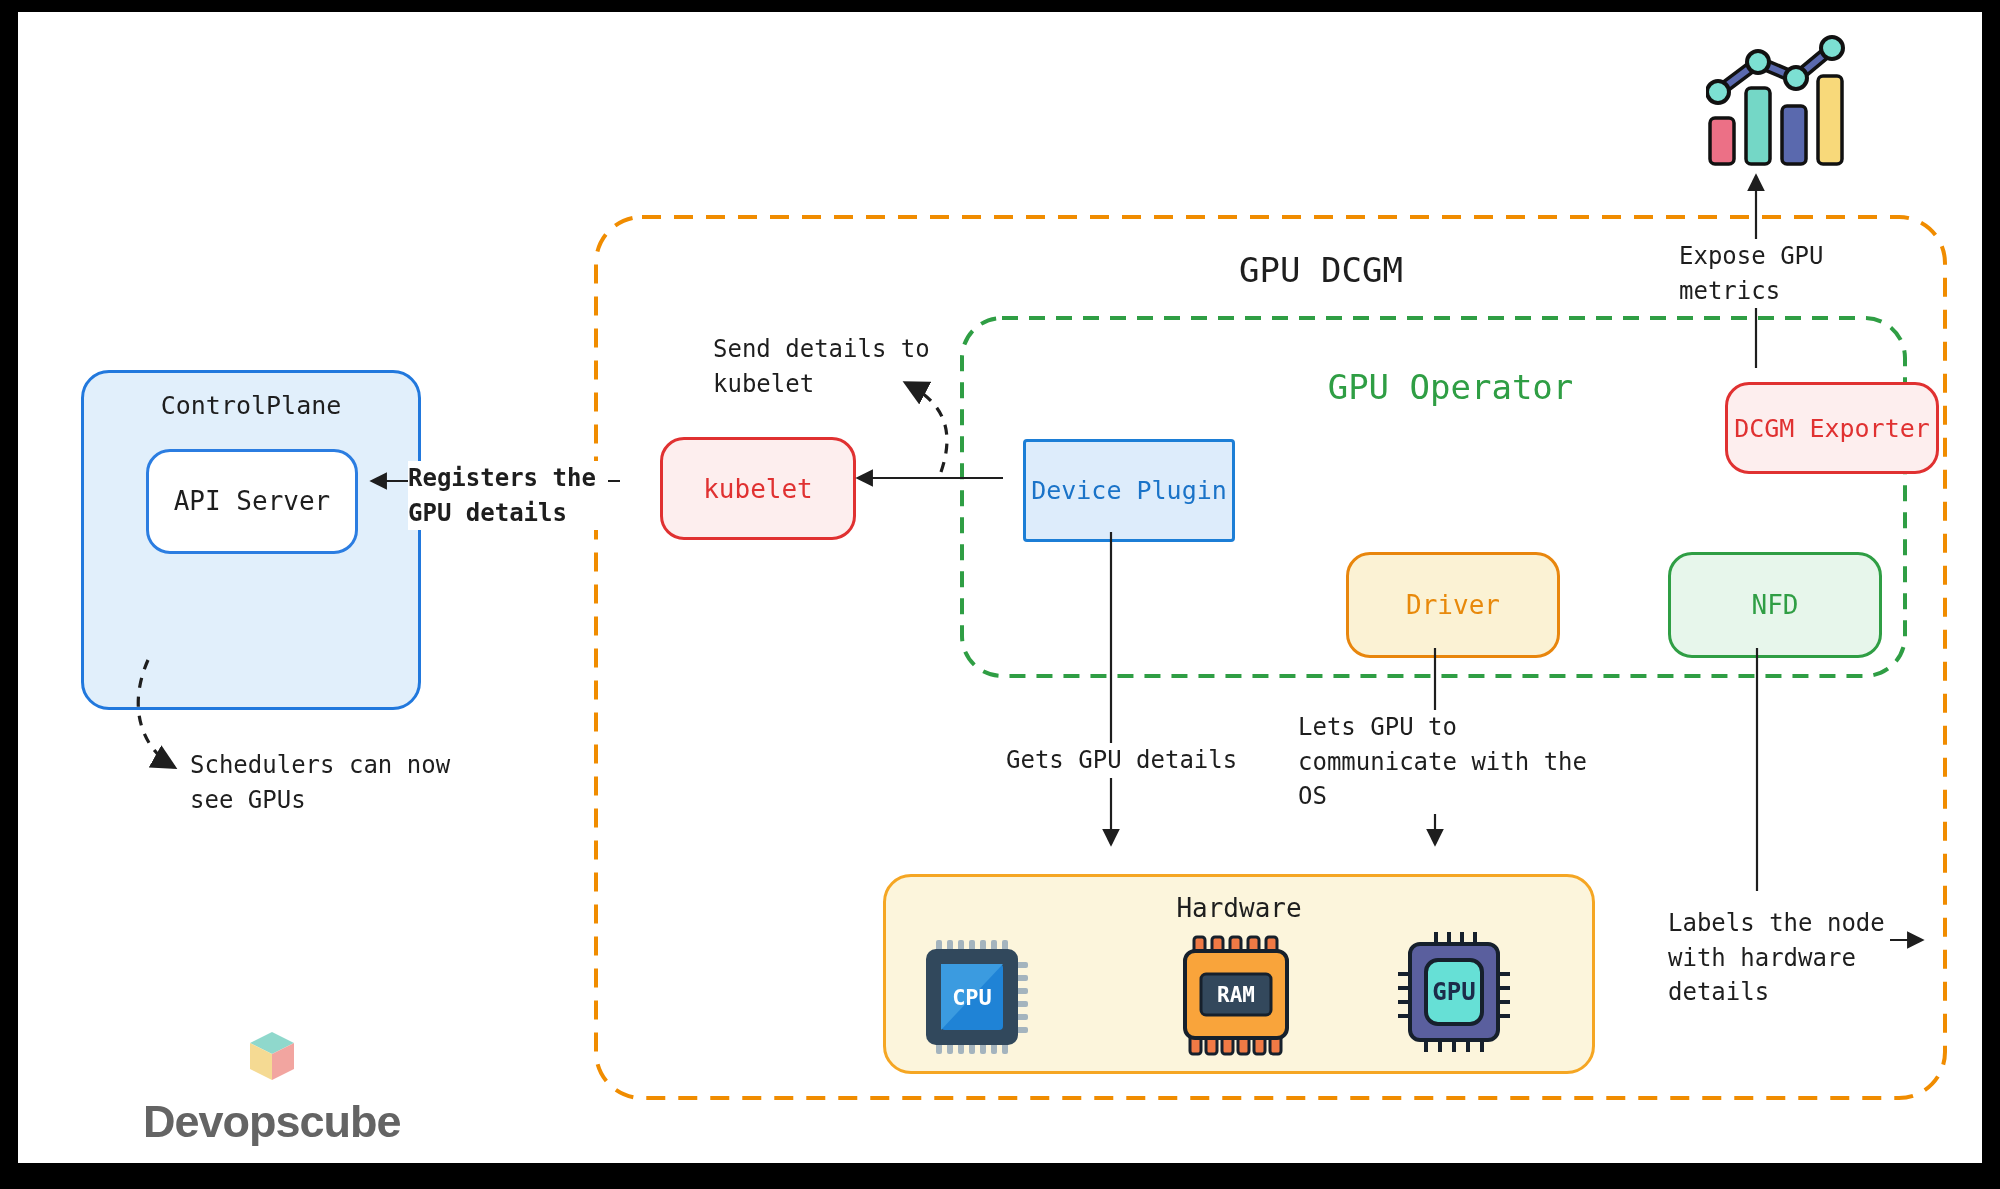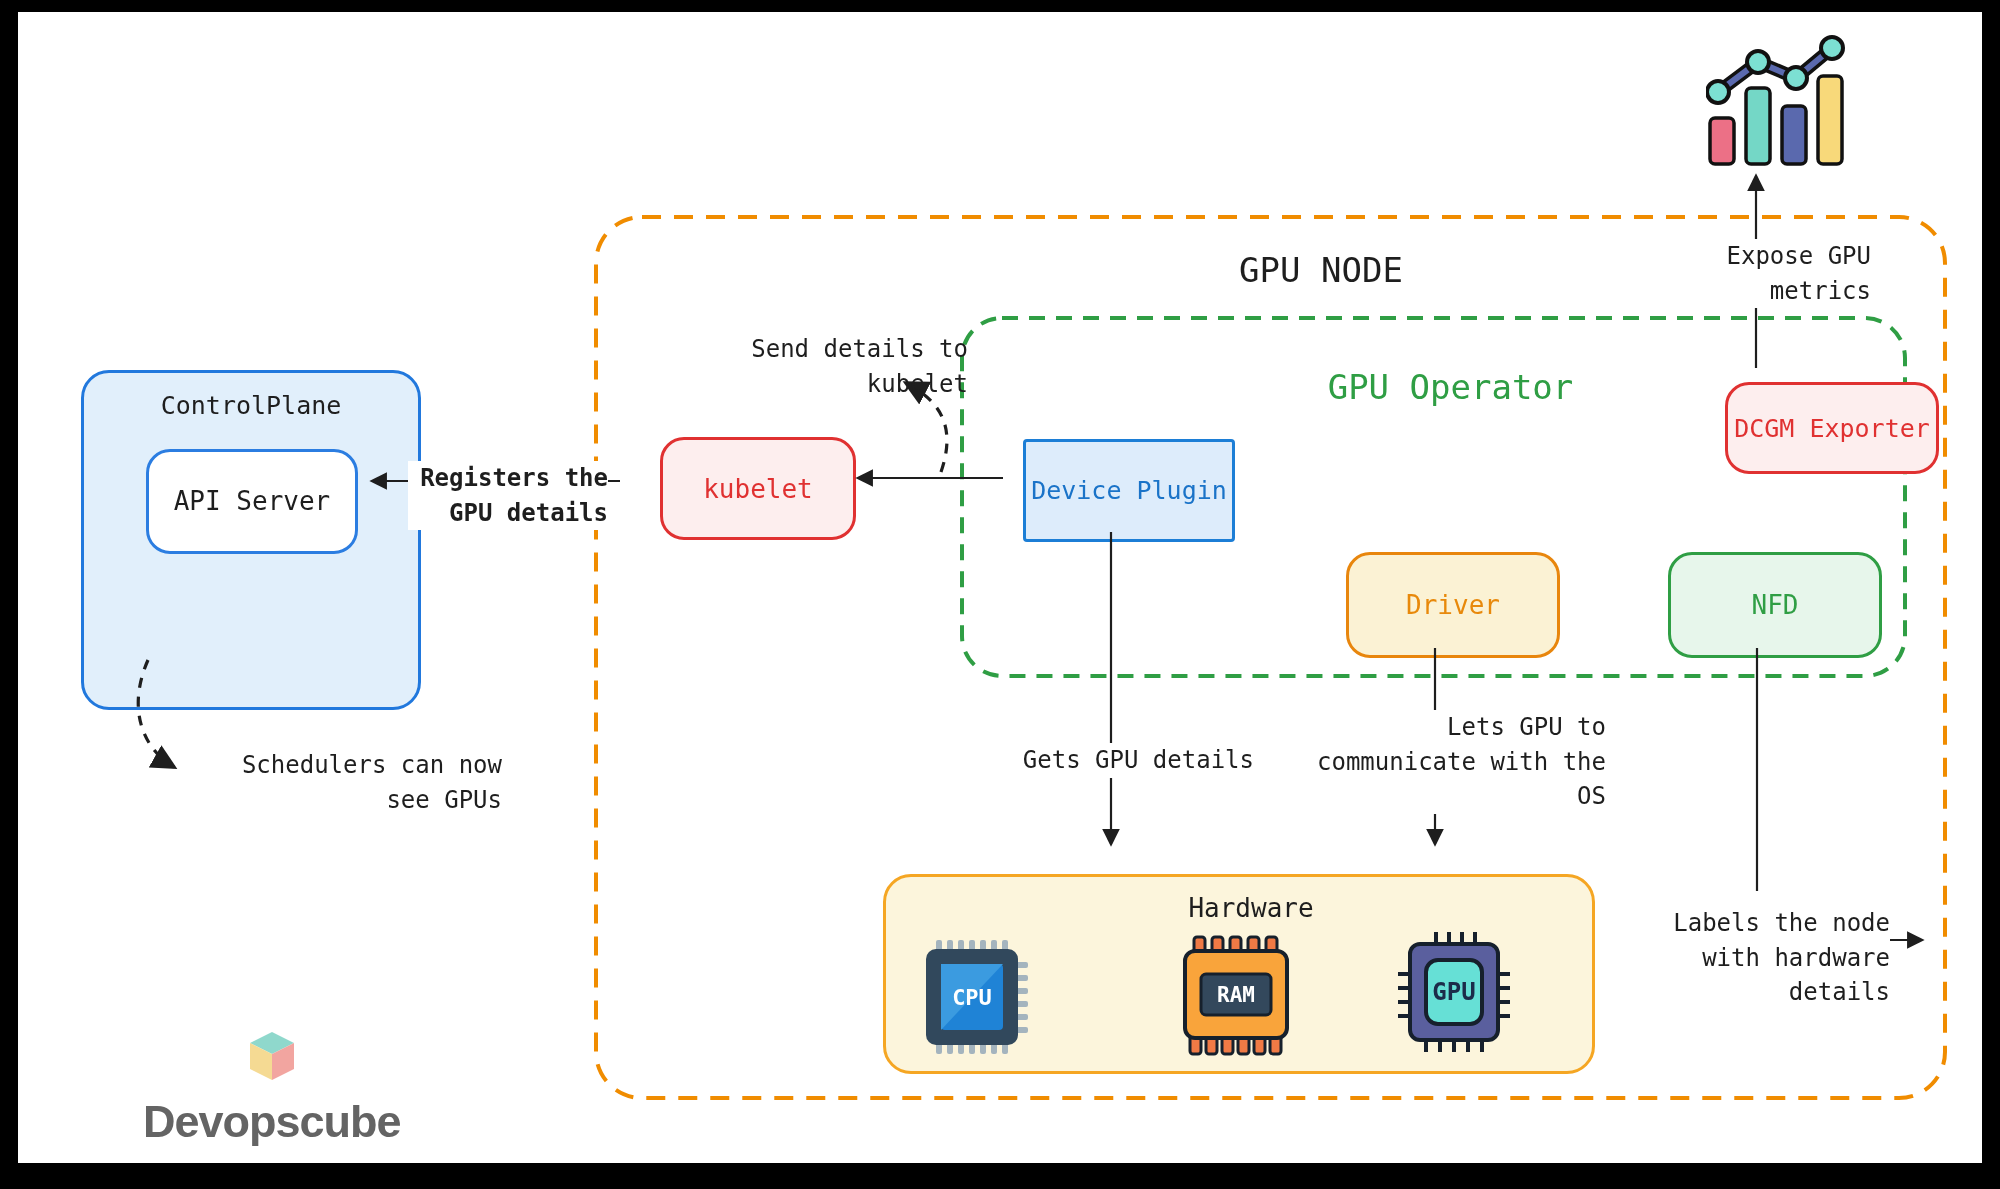--- a/index.html
+++ b/index.html
@@ -6,35 +6,35 @@
   .canvas{position:relative;width:2000px;height:1189px;background:#000;overflow:hidden;
           font-family:"DejaVu Sans Mono", monospace;color:#1e1e1e;}
   .paper{position:absolute;left:18px;top:12px;width:1964px;height:1151px;background:#ffffff;}
   .abs{position:absolute;}
   svg{display:block;}
 
   
   .layer-dash{position:absolute;left:0;top:0;z-index:1;}
   .box{z-index:2;box-sizing:border-box;display:flex;align-items:center;justify-content:center;text-align:center;}
   .layer-arrows{position:absolute;left:0;top:0;z-index:3;pointer-events:none;}
-  .note{z-index:4;background:#fff;text-align:right;white-space:pre-line;
+  .note{z-index:4;background:#fff;text-align:left;white-space:pre-line;
         font-size:24px;line-height:1.44;color:#1e1e1e;}
   .title{z-index:4;text-align:center;}
 
   
   .b-blue   {background:#e1effb;border:3px solid #2178dd;border-radius:28px;}
   .b-blue-in{background:#ffffff;border:3px solid #2b7de1;border-radius:24px;font-size:26px;white-space:pre-line;line-height:1.35;}
   .b-red    {background:#fdeeee;border:3.5px solid #e03131;border-radius:24px;color:#e03131;font-size:26px;}
   .b-bluebx {background:#ddecfb;border:3px solid #1c7ed6;border-radius:4px;color:#1a73c8;font-size:25px;}
   .b-yellow {background:#fbf2d4;border:3.5px solid #e8860d;border-radius:24px;color:#e8890b;font-size:26px;}
   .b-green  {background:#e7f6eb;border:3.5px solid #2f9e44;border-radius:24px;color:#2f9e44;font-size:26px;}
   .b-hw     {background:#fcf5dc;border:3.5px solid #f5a623;border-radius:28px;}
 
   .cp-label{position:absolute;left:0;top:18px;width:100%;text-align:center;font-size:25px;color:#1e1e1e;}
-  .hw-label{position:absolute;left:0;top:16px;width:100%;text-align:center;font-size:26px;color:#1e1e1e;padding-left:12px;}
+  .hw-label{position:absolute;left:0;top:16px;width:100%;text-align:center;font-size:26px;color:#1e1e1e;}
 
   .t-gpunode{font-size:34px;color:#1e1e1e;}
   .t-operator{font-size:34px;color:#2f9e44;}
 
   
   .logo{display:flex;align-items:center;gap:14px;z-index:4;flex-direction:column;}
   .logo-text{font-family:"Liberation Sans", sans-serif;font-weight:800;font-size:45px;
              color:#646464;letter-spacing:-1px;}
 </style>
 </head>
@@ -177,21 +177,21 @@
         <path d="M941,472 C956,428 942,402 906,383" stroke-width="3.2" stroke-dasharray="10 9" marker-end="url(#ah)"></path>
         <path d="M148,660 C126,710 144,750 174,767" stroke-width="3.2" stroke-dasharray="10 9" marker-end="url(#ah)"></path>
         <path d="M1111,532 V844" marker-end="url(#ah)"></path>
         <path d="M1435,648 V844" marker-end="url(#ah)"></path>
         <path d="M1757,648 V891"></path>
         <path d="M1876,940 H1922" marker-end="url(#ah)"></path>
         <path d="M1756,368 V176" marker-end="url(#ah)"></path>
       </g>
     </svg>
 
-    <div class="abs title t-gpunode" style="left:1153px;top:238px;width:300px;">GPU NODE</div>
+    <div class="abs title t-gpunode" style="left:1153px;top:238px;width:300px;">GPU DCGM</div>
     <div class="abs title t-operator" style="left:1280px;top:355px;width:305px;">GPU Operator</div>
 
     <div class="abs note" style="left:390px;top:449px;width:200px;font-weight:bold;">Registers the
 GPU details</div>
     <div class="abs note" style="left:695px;top:320px;width:255px;background:transparent;">Send details to
 kubelet</div>
     <div class="abs note" style="left:172px;top:736px;width:312px;background:transparent;">Schedulers can now
 see GPUs</div>
     <div class="abs note" style="left:1661px;top:227px;width:192px;">Expose GPU
 metrics</div>

